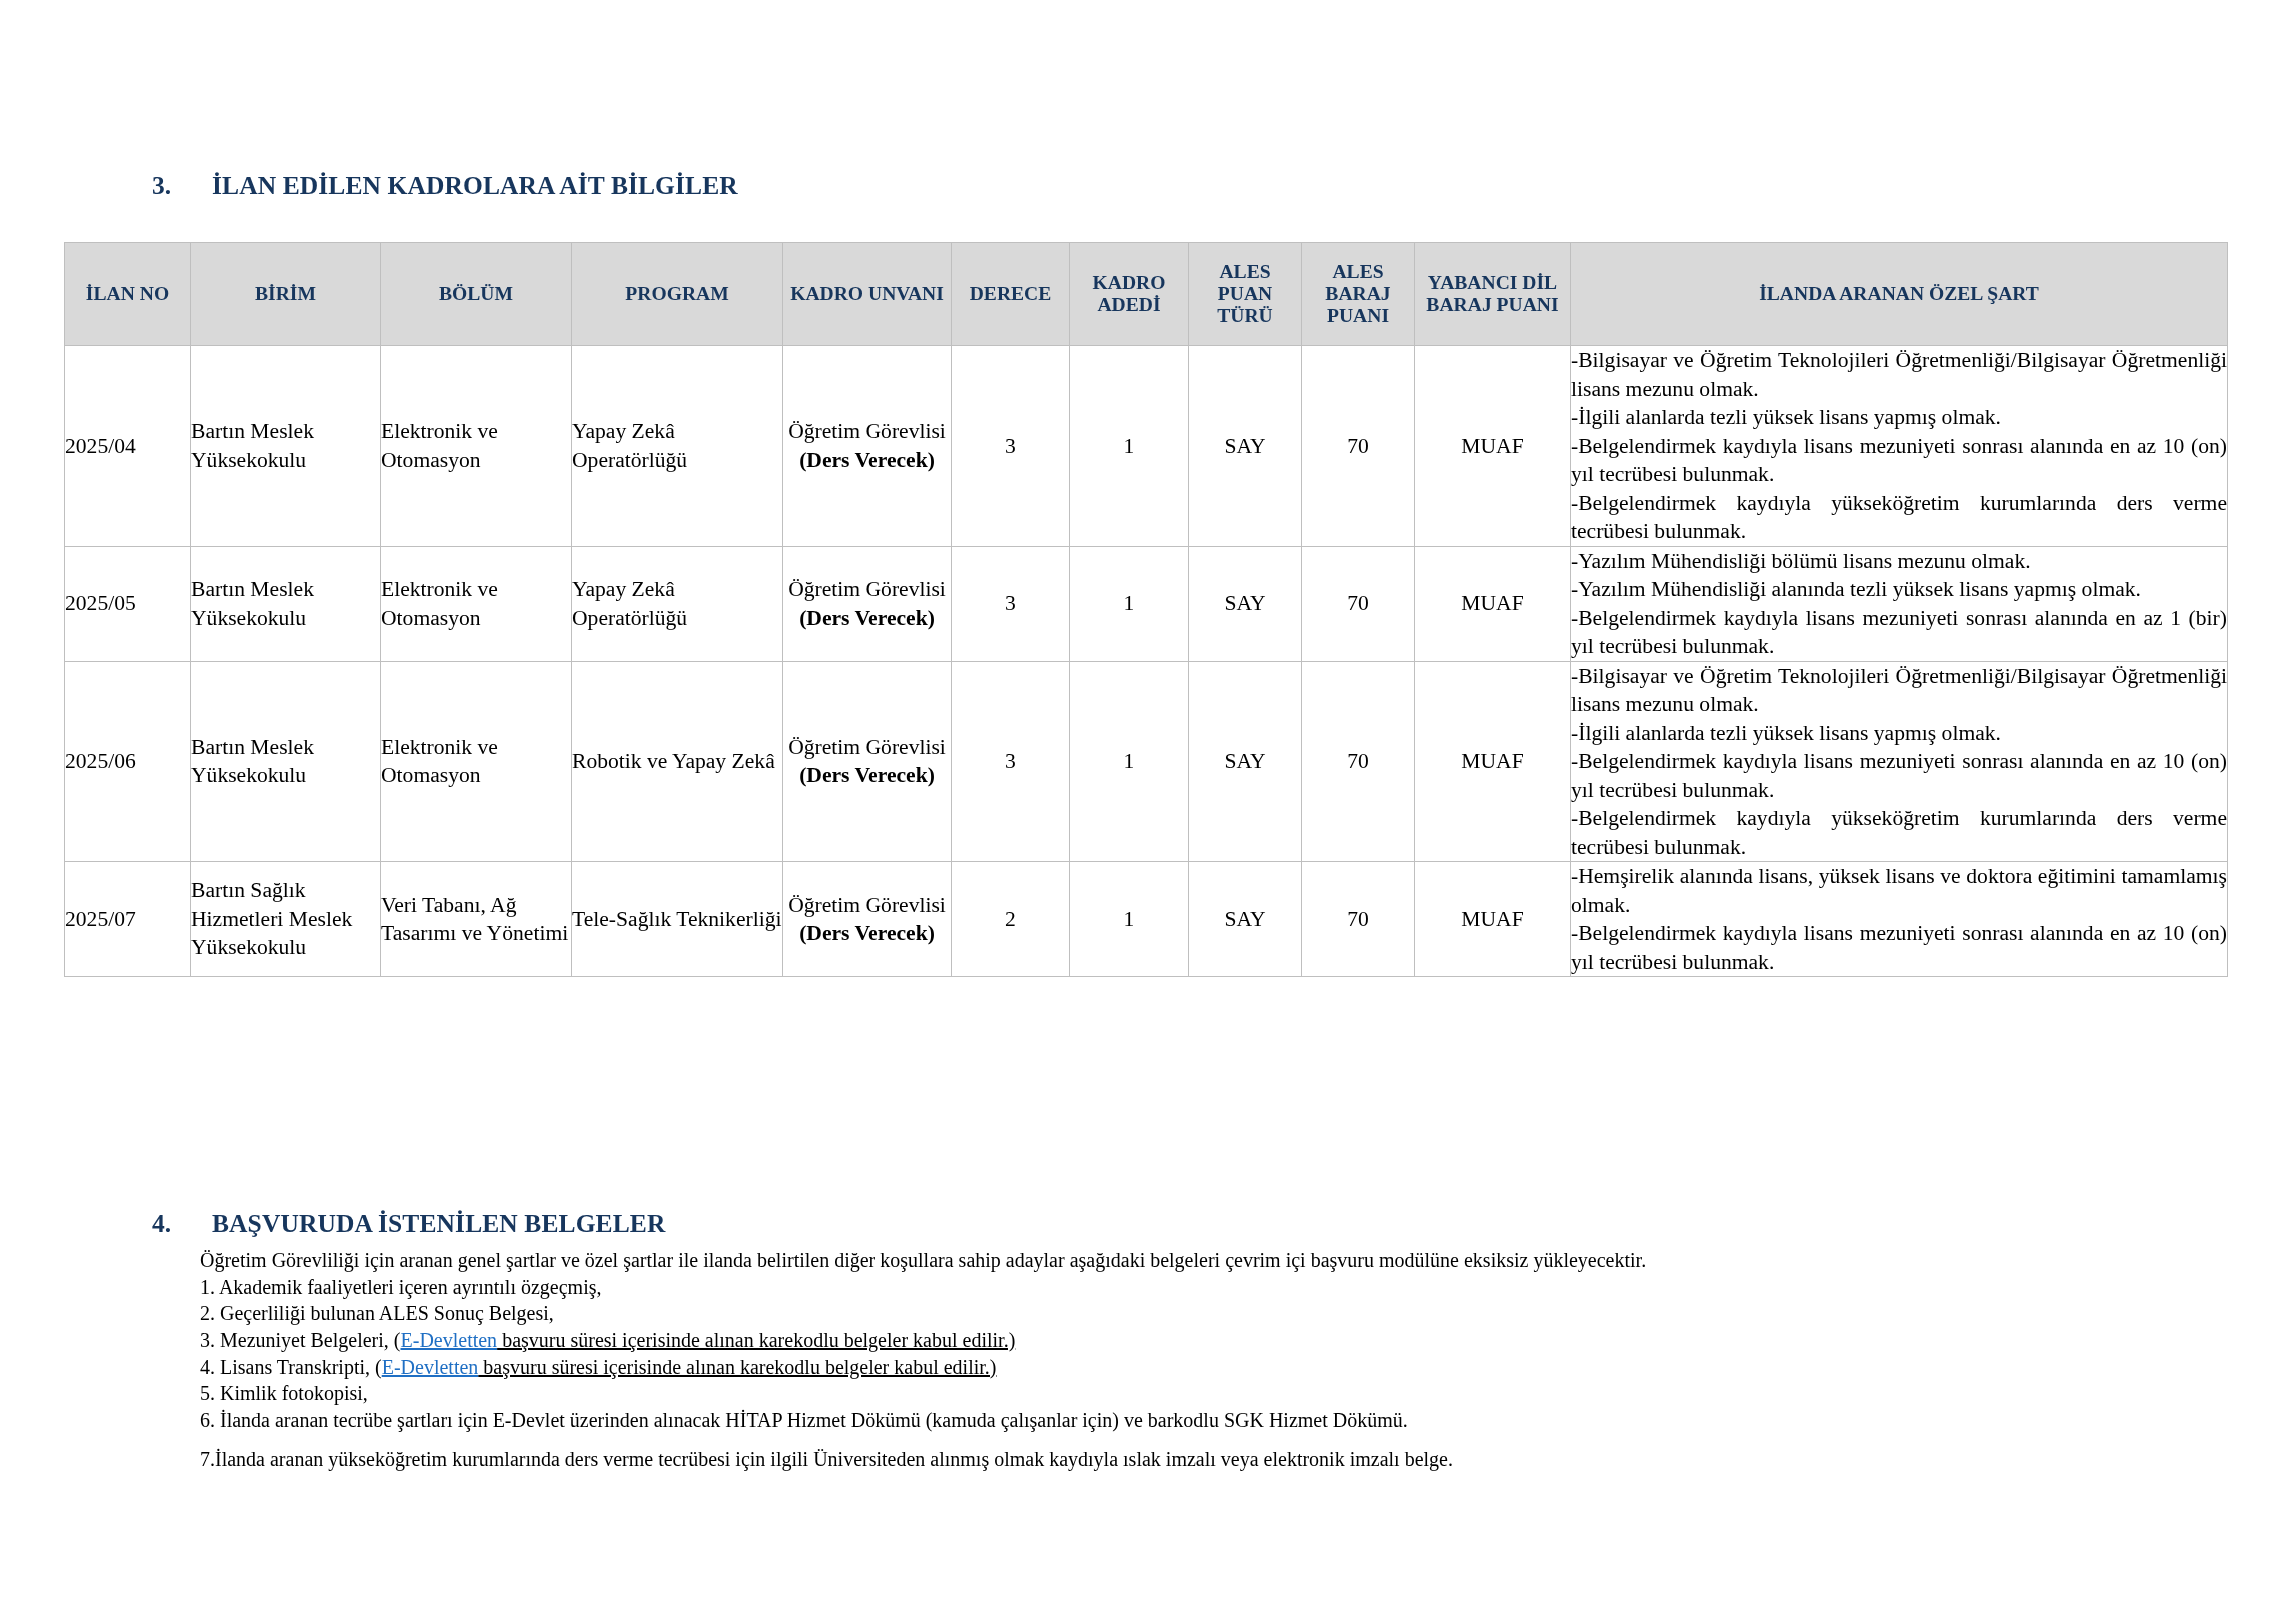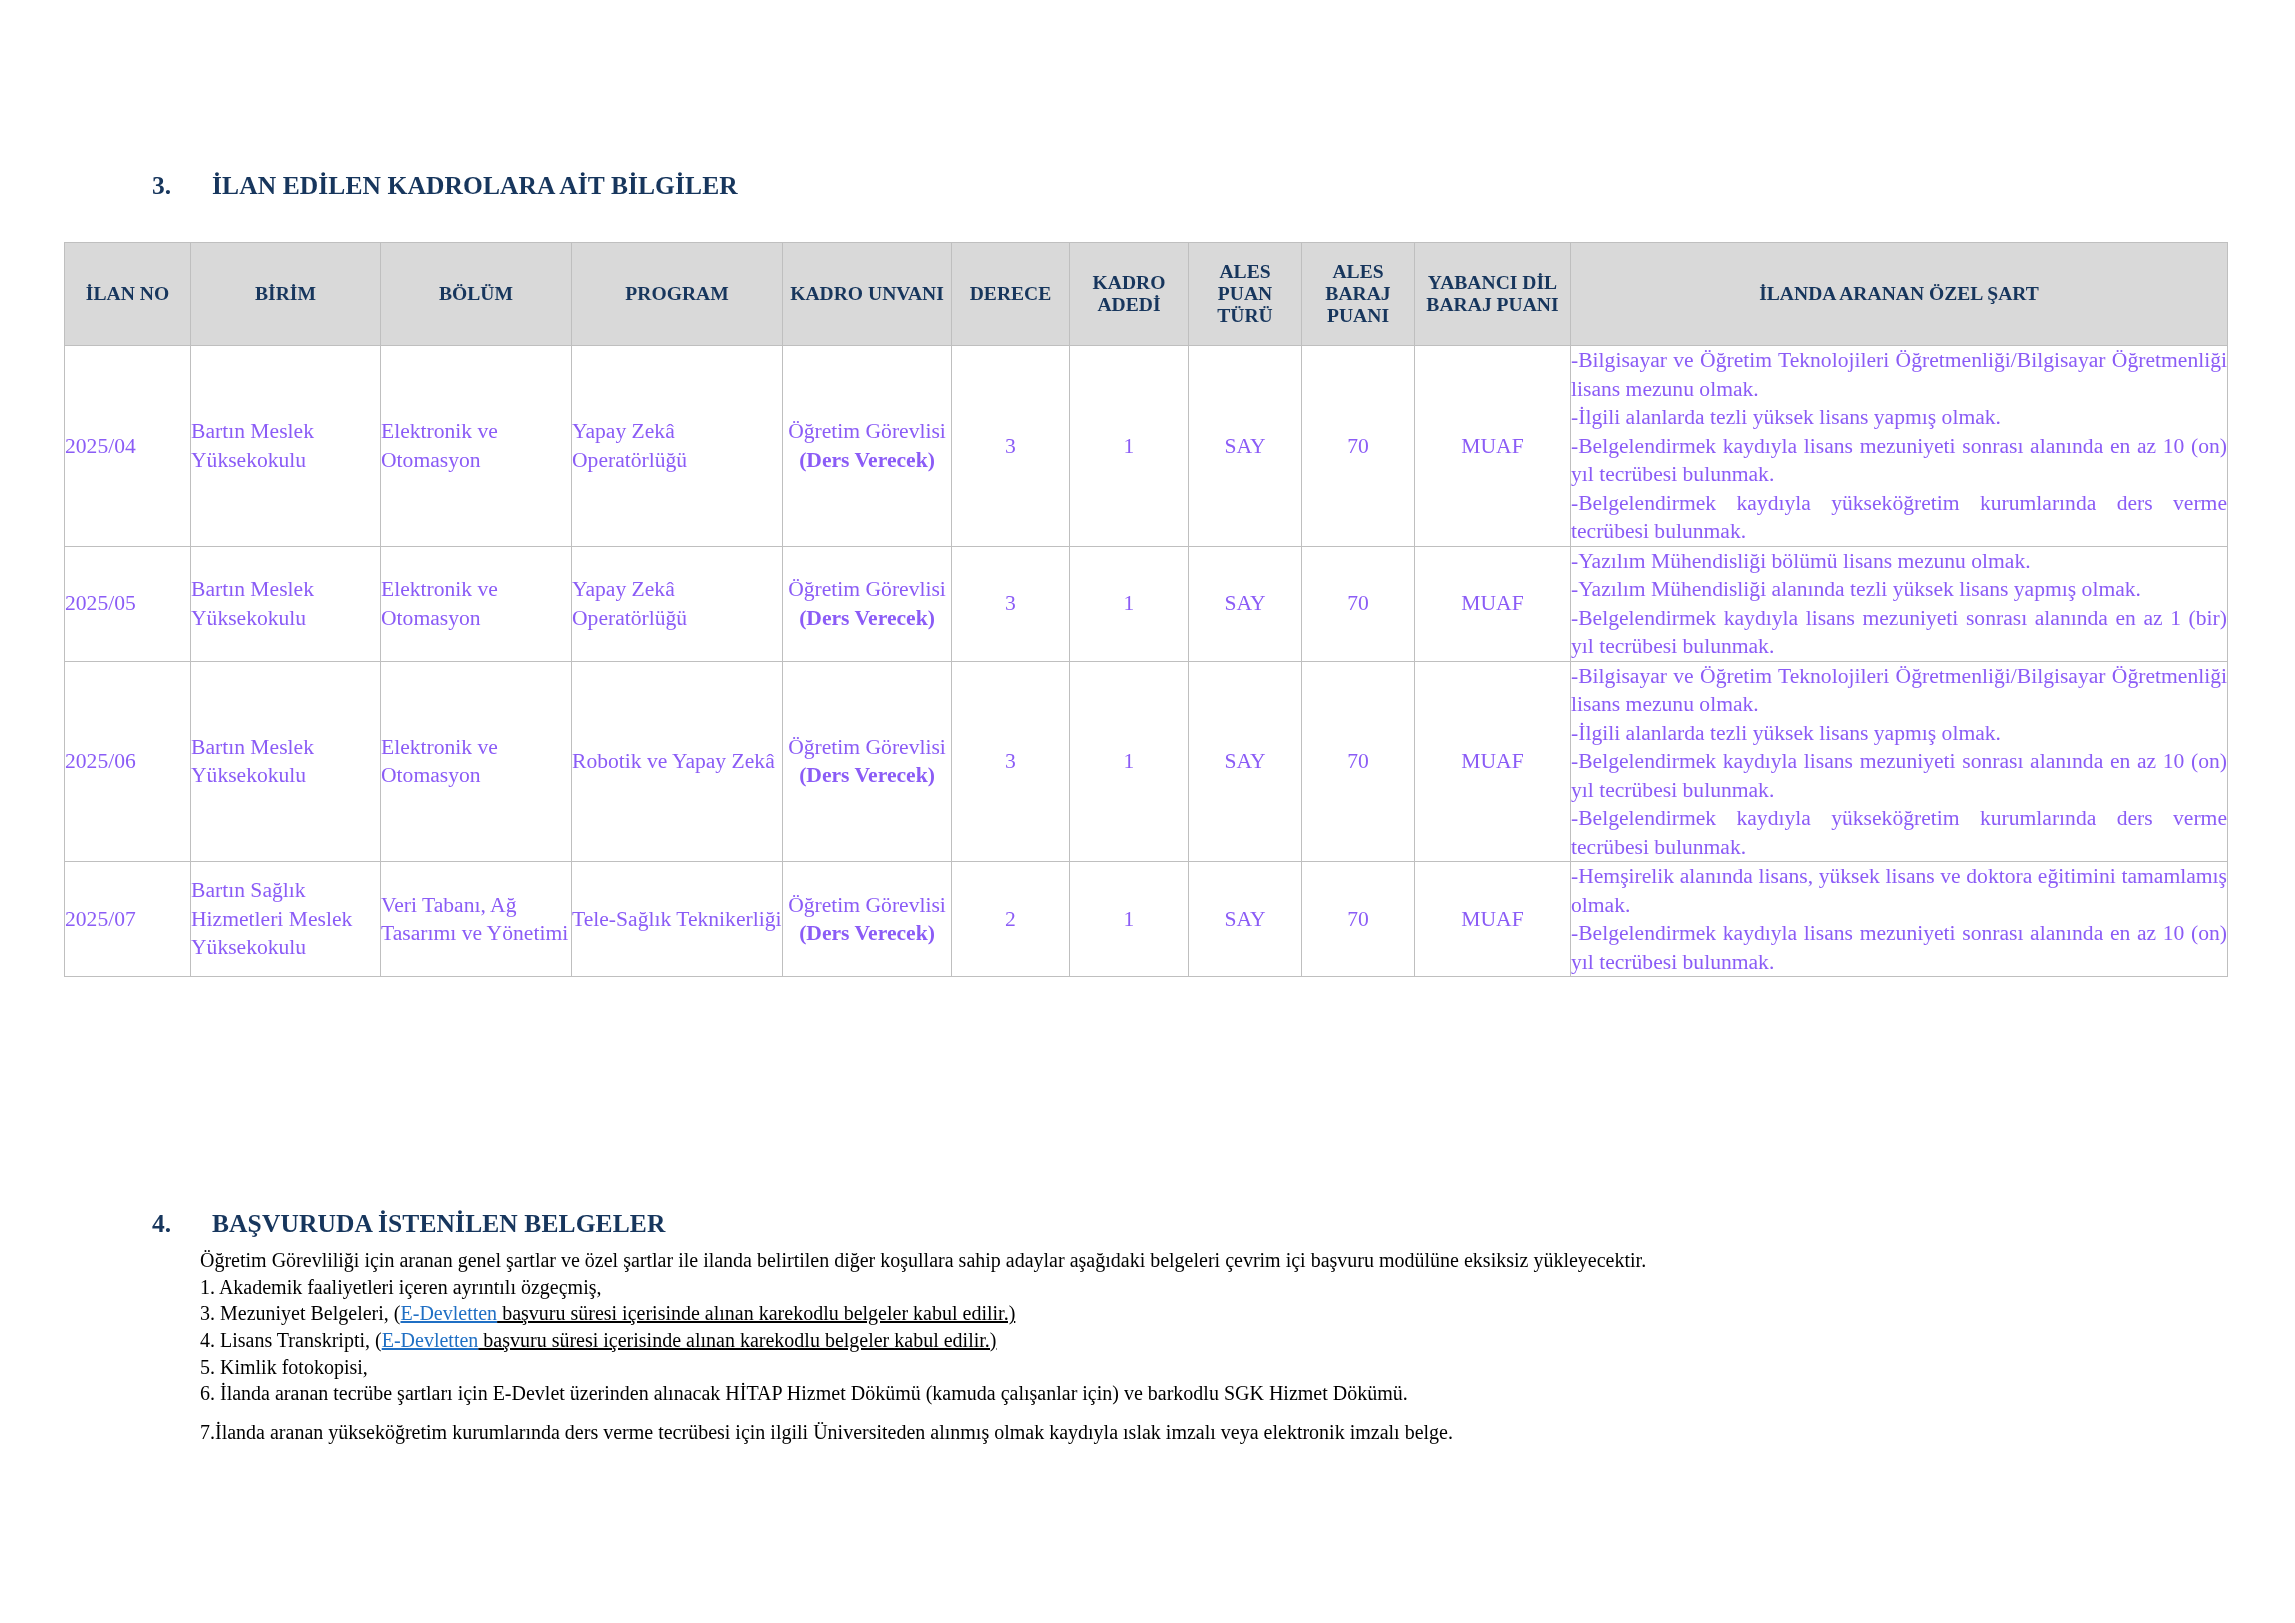--- a/index.html
+++ b/index.html
@@ -67,21 +67,21 @@
     font-size: 19.6px;
     line-height: 1.14;
     text-align: center;
     height: 97px;
     padding: 2.6px 3.9px;
   }
   table.kadro tbody td {
     background: #ffffff;
     font-size: 21.6px;
     line-height: 1.32;
-    color: #8b5cf6;
+    color: #000000;
   }
   td.c-ilan   { text-align: left; padding: 5.2px 3.9px; }
   td.c-txt    { text-align: left;  padding: 5.2px 10.5px; }
   td.c-unvan  { text-align: center; padding: 5.2px 6.5px; }
   td.c-num    { text-align: center; padding: 5.2px 2.6px; }
   td.c-sart   {
     text-align: justify;
     text-justify: inter-word;
     padding: 6.5px 9.2px 6.5px 7.9px;
     vertical-align: top;
@@ -262,20 +262,21 @@
   </div>
 
   <div class="section-head" id="head4">
     <span class="num">4.</span>
     <span class="txt">BAŞVURUDA İSTENİLEN BELGELER</span>
   </div>
 
   <div class="body-block">
     <p class="p-intro">Öğretim Görevliliği için aranan genel şartlar ve özel şartlar ile ilanda belirtilen diğer koşullara sahip adaylar aşağıdaki belgeleri çevrim içi başvuru modülüne eksiksiz yükleyecektir.</p>
     <p class="li">1. Akademik faaliyetleri içeren ayrıntılı özgeçmiş,</p>
+    <p class="li">2. Geçerliliği bulunan ALES Sonuç Belgesi,</p>
     <p class="li"><span>3. Mezuniyet Belgeleri, (</span><a class="edevlet" href="#">E-Devletten</a><span class="u-black"> başvuru süresi içerisinde alınan karekodlu belgeler kabul edilir.)</span></p>
     <p class="li"><span>4. Lisans Transkripti, (</span><a class="edevlet" href="#">E-Devletten</a><span class="u-black"> başvuru süresi içerisinde alınan karekodlu belgeler kabul edilir.)</span></p>
     <p class="li">5. Kimlik fotokopisi,</p>
     <p class="li">6. İlanda aranan tecrübe şartları için E-Devlet üzerinden alınacak HİTAP Hizmet Dökümü (kamuda çalışanlar için) ve barkodlu SGK Hizmet Dökümü.</p>
     <p class="li wrap">7.İlanda aranan yükseköğretim kurumlarında ders verme tecrübesi için ilgili Üniversiteden alınmış olmak kaydıyla ıslak imzalı veya elektronik imzalı belge.</p>
   </div>
 
 </div>
 
 

